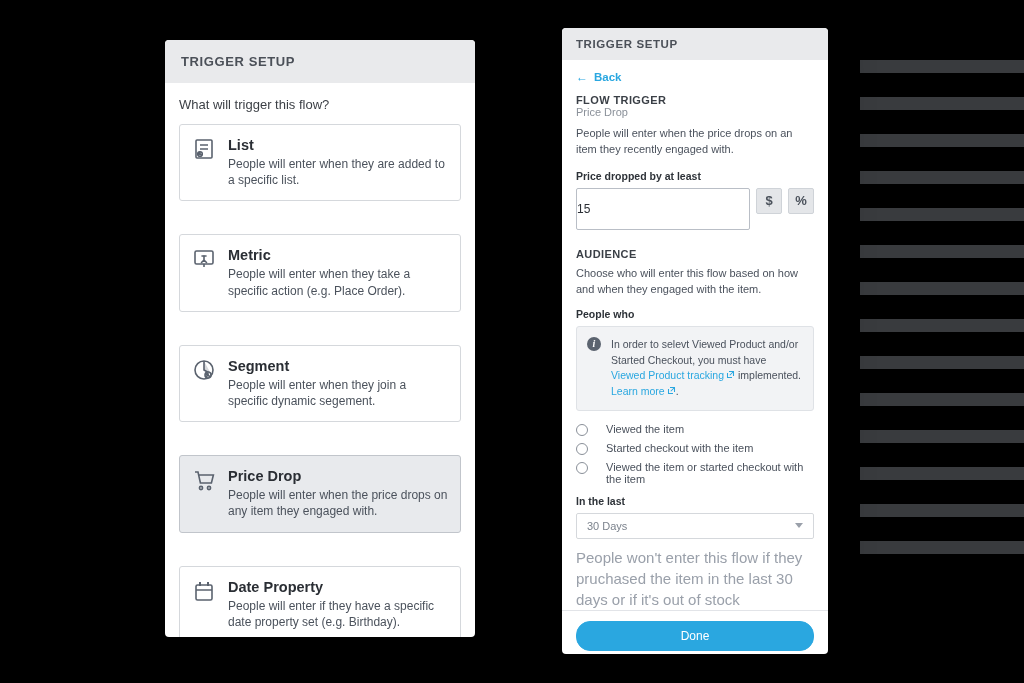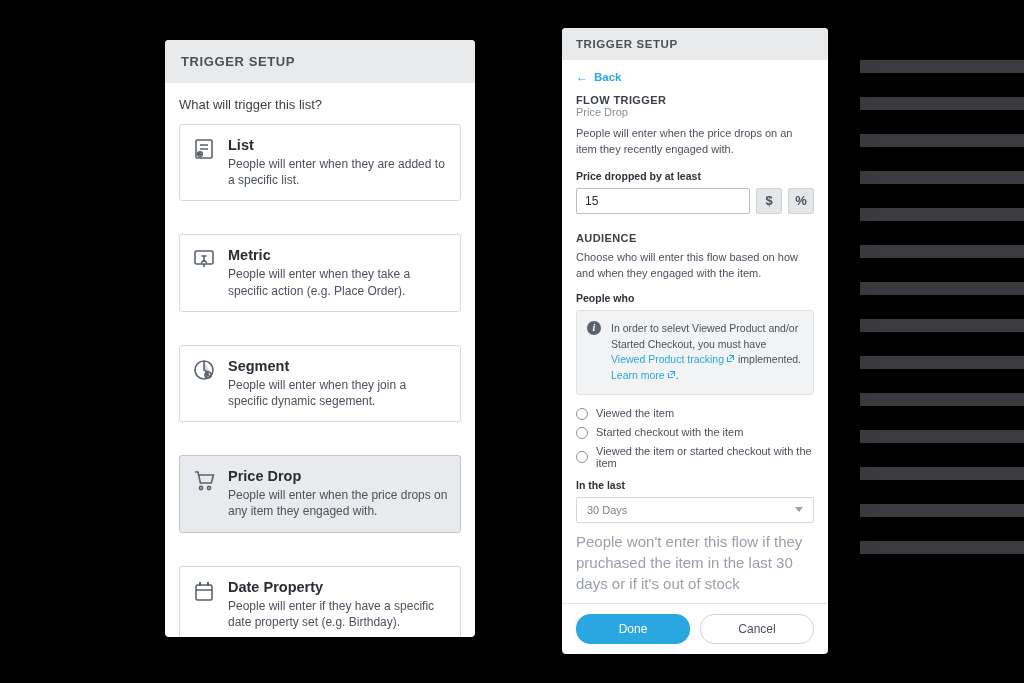--- a/index.html
+++ b/index.html
@@ -51,22 +51,22 @@
   
   .back-row { display:flex; align-items:center; gap:6px; color:#2aa7e0; font-size:11.5px; cursor:pointer; margin-bottom:10px; font-weight:600; }
   .back-arrow { font-size: 12px; }
   .sect-label { font-size: 11px; font-weight: 700; letter-spacing:.4px; color:#3a3f46; margin-top:2px; }
   .muted-sm { font-size: 11px; color:#8a9099; margin-bottom:8px; }
   .desc-r { font-size: 11px; line-height:1.45; color:#4a515c; margin-bottom:12px; }
   .field-label { font-size:10.5px; font-weight:700; color:#2d3238; margin-bottom:6px; }
 
   .input-row { display:flex; gap:6px; margin-bottom:18px; }
   .text-input {
-    flex:1; height:26px; border:1px solid #b9bec6; border-radius:2px;
-    padding: 0 8px; font-size:12px; color:#2a2e34;
+    flex:1; height:42px; border:1px solid #b9bec6; border-radius:2px;
+    padding: 0 0; font-size:12px; color:#2a2e34;
   }
   .unit-btn {
     width:26px; height:26px; border:1px solid #cfd3d8; background:#e4e6e9;
     font-size:13px; font-weight:700; color:#4b525c; cursor:pointer;
     display:flex; align-items:center; justify-content:center; border-radius:2px;
   }
 
   .aud-desc { font-size:11px; line-height:1.45; color:#4a515c; margin:6px 0 10px; }
 
   .notice {
@@ -77,21 +77,21 @@
   .info-ico {
     width:14px; height:14px; background:#5b636f; border-radius:50%;
     color:#fff; font-size:10px; font-style:italic; font-weight:700;
     display:flex; align-items:center; justify-content:center; flex:0 0 14px;
     font-family: Georgia, serif;
   }
   .link { color:#2aa7e0; cursor:pointer; }
   .ext-ico { display:inline-block; width:9px; height:9px; margin-left:2px; }
   .ext-ico svg { display:block; }
 
-  .radio-opt { display:flex; align-items:center; gap:8px; margin-bottom:6px; font-size:11px; color:#4a515c; cursor:pointer; }
+  .radio-opt { display:flex; align-items:flex-start; gap:18px; margin-bottom:6px; font-size:11px; color:#4a515c; cursor:pointer; }
   .radio {
     width:12px; height:12px; border:1.5px solid #8a9099; border-radius:50%;
     flex:0 0 12px; margin-top:1px;
   }
 
   .select-box {
     margin-top:6px;
     border:1px solid #d5d8dc; border-radius:2px; height:26px;
     display:flex; align-items:center; justify-content:space-between;
     padding: 0 10px; font-size:11px; color:#7b828c; cursor:pointer;
@@ -129,21 +129,21 @@
     <div class="stripe"></div>
       <div class="stripe"></div>
       <div class="stripe"></div>
     <div class="stripe"></div>
       <div class="stripe"></div>
   </div>
 
   <div class="panel left">
     <div class="hdr">TRIGGER SETUP</div>
     <div class="body">
-      <div class="prompt">What will trigger this list?</div>
+      <div class="prompt">What will trigger this flow?</div>
       <div id="options-host">
           <div class="option">
             <div class="opt-ico">
               <svg viewBox="0 0 24 24" fill="none" stroke="#5a626e" stroke-width="1.6">
                 <rect x="4" y="3" width="16" height="18" rx="1"></rect>
                 <line x1="8" y1="8" x2="16" y2="8"></line>
                 <line x1="8" y1="12" x2="16" y2="12"></line>
                 <circle cx="8" cy="17" r="2.3" fill="#fff"></circle>
                 <circle cx="7.3" cy="16.2" r="0.8" fill="#5a626e"></circle>
                 <path d="M6.2 18.6c.4-.9 1-1.4 1.8-1.4s1.4.5 1.8 1.4"></path>
@@ -265,17 +265,16 @@
 
       <div class="field-label" style="margin-top:10px">In the last</div>
       <div class="select-box">
         <span>30 Days</span>
         <span class="caret"></span>
       </div>
       <div class="fineprint">People won't enter this flow if they pruchased the item in the last 30 days or if it's out of stock</div>
     </div>
     <div class="footer">
       <div class="btn btn-primary">Done</div>
-      <div class="btn btn-secondary">Cancel</div>
     </div>
   </div>
 
 </div>
 
 </body></html>

